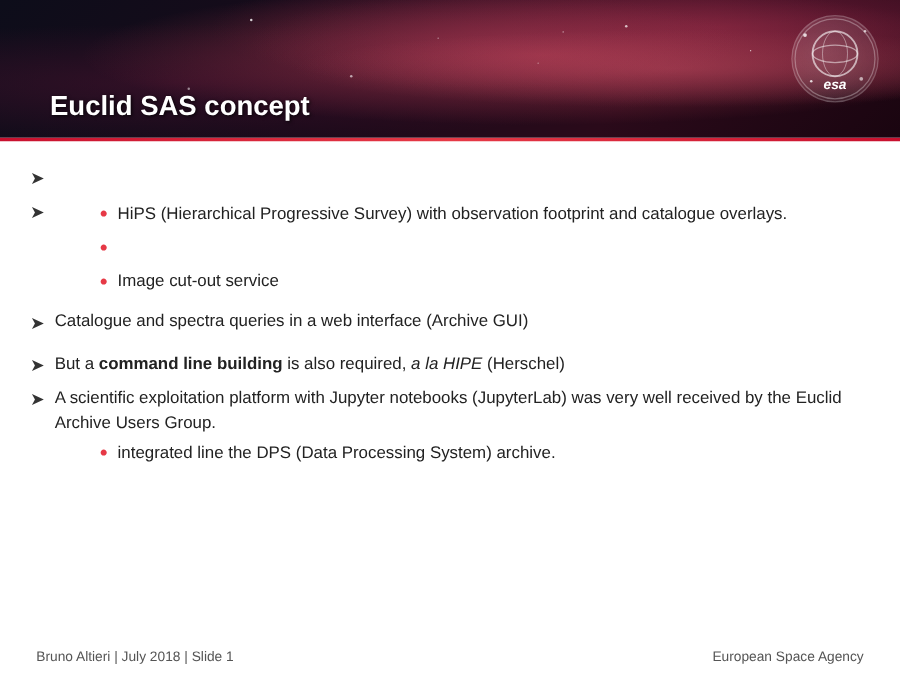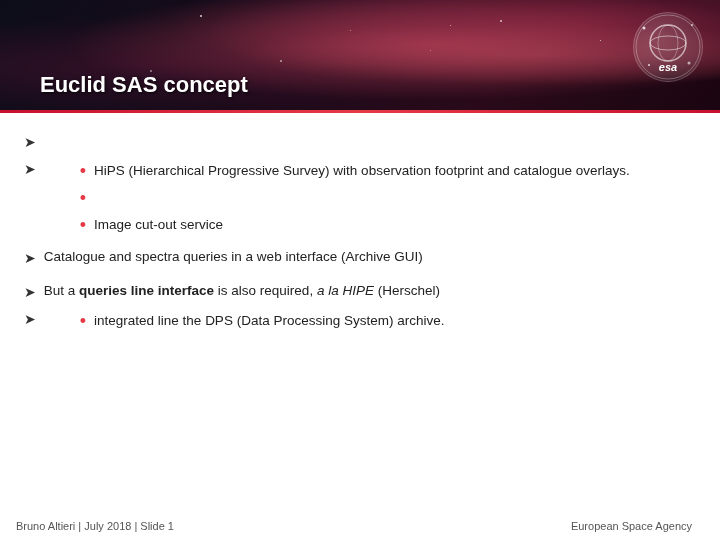--- a/index.html
+++ b/index.html
@@ -136,25 +136,25 @@
 
     .gap {
       margin-bottom: 12px;
     }
 
     
     .footer {
       position: absolute;
       bottom: 8px;
       left: 0;
-      right: 12px;
+      right: 0;
       display: flex;
       justify-content: space-between;
       align-items: center;
-      padding: 0 16px;
+      padding: 0 29px;
     }
 
     .footer-left {
       font-size: 11px;
       color: #555;
     }
 
     .footer-right {
       font-size: 11px;
       color: #555;
@@ -238,27 +238,28 @@
   </div>
 
   <div class="bullet-main gap">
     <span class="arrow">➤</span>
     <span class="bullet-text">Catalogue and spectra queries in a web interface (Archive GUI)</span>
   </div>
 
   <div class="bullet-main">
     <span class="arrow">➤</span>
     <span class="bullet-text">
-      But a <strong>queries line interface</strong> is also required, <em>a la HIPE</em> (Herschel)
+      But a <strong>command line building</strong> is also required, <em>a la HIPE</em> (Herschel)
     </span>
   </div>
 
   <div class="bullet-main">
     <span class="arrow">➤</span>
     <div class="bullet-text">
+      <span>A scientific exploitation platform with Jupyter notebooks (JupyterLab) was very well received by the Euclid Archive Users Group.</span>
       <div class="sub-bullets">
         <div class="sub-bullet">
           <span class="dot">•</span>
           <span>integrated line the DPS (Data Processing System) archive.</span>
         </div>
       </div>
     </div>
   </div>
 
 </div>

